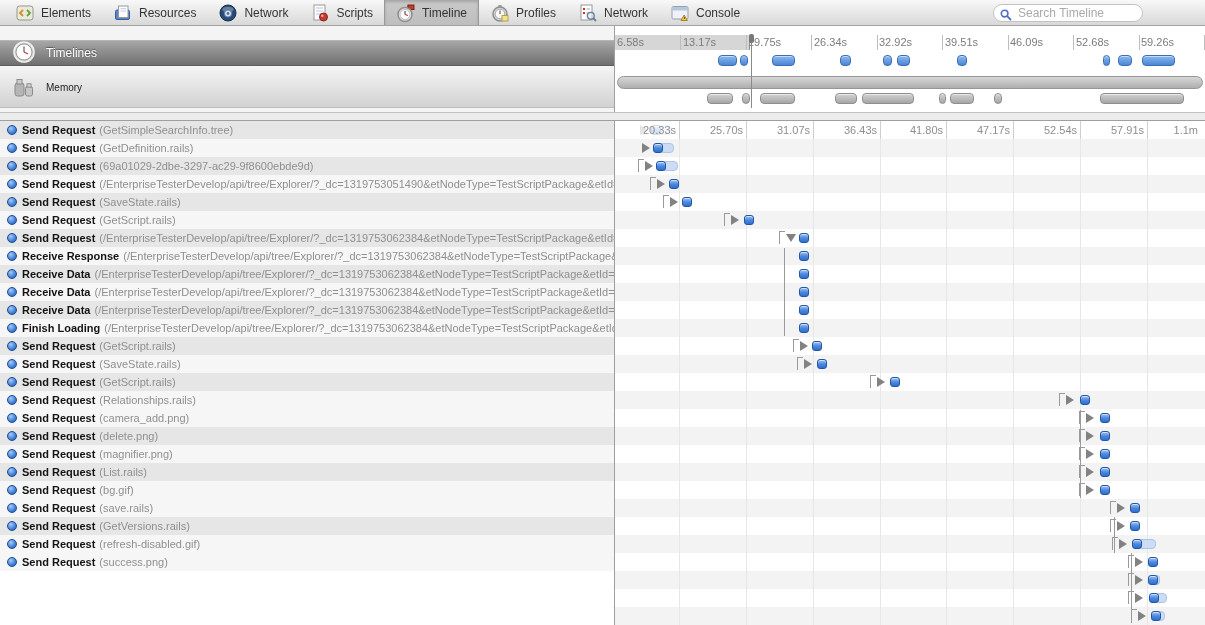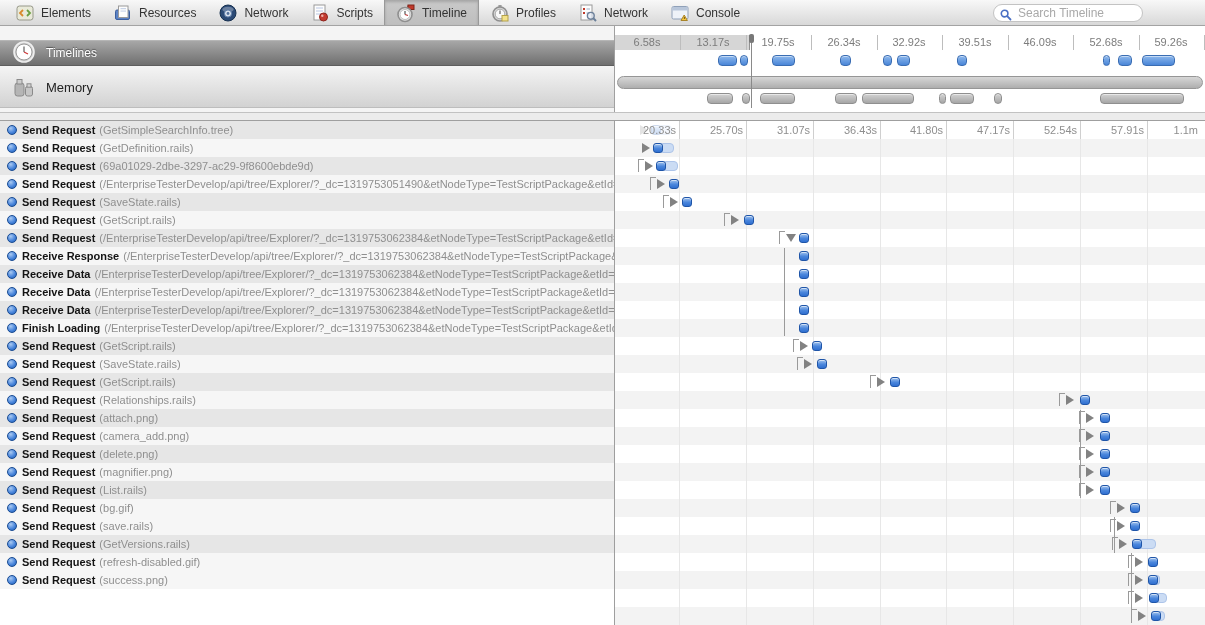--- a/index.html
+++ b/index.html
@@ -26,27 +26,27 @@
 
   
   #overview{position:absolute;left:0;top:26px;width:1205px;height:86px;}
   #ov-sidebar{position:absolute;left:0;top:0;width:615px;height:86px;background:#f4f4f4;
     border-right:1px solid #a0a0a0;}
   #ov-timelines{position:absolute;left:0;top:14px;width:100%;height:26px;
     background:linear-gradient(#a7a7a7,#6f6f6f);border-top:1px solid #b5b5b5;border-bottom:1px solid #5e5e5e;
     color:#fff;font-size:12px;display:flex;align-items:center;text-shadow:0 -1px 1px rgba(0,0,0,.45);}
   #ov-memory{position:absolute;left:0;top:41px;width:100%;height:41px;
     background:linear-gradient(#f4f4f4,#d2d2d2);border-bottom:1px solid #bdbdbd;
-    color:#222;font-size:13px;display:flex;align-items:center;}
+    color:#222;font-size:10px;display:flex;align-items:center;}
   .ov-ic{margin:0 10px 0 12px;display:inline-block;}
   #ov-graph{position:absolute;left:615px;top:0;width:590px;height:86px;background:#fff;}
   #ov-ruler{position:absolute;left:0;top:9px;width:590px;height:15px;background:#fff;}
   #ov-curtain{position:absolute;left:0;top:0;height:15px;background:#d6d6d6;border-right:1px solid #919191;}
   .ov-tick{position:absolute;top:0;width:1px;height:15px;background:#bdbdbd;}
-  .ov-label{position:absolute;top:1px;width:60px;text-align:center;font-size:11px;color:#7c7c7c;}
+  .ov-label{position:absolute;top:1px;width:60px;text-align:left;font-size:11px;color:#7c7c7c;}
   #ov-events{position:absolute;left:0;top:24px;width:590px;height:22px;}
   #ov-scrollbar{position:absolute;left:2px;top:50px;width:586px;height:13px;border-radius:7px;
     background:linear-gradient(#d7d7d7,#aeaeae);border:1px solid #969696;}
   #ov-resources{position:absolute;left:0;top:66px;width:590px;height:14px;}
   .pill{position:absolute;height:11px;border-radius:4px;}
   .pill.blue{top:5px;background:linear-gradient(#8db8ec,#4a86d8);border:1px solid #3a6db3;
     box-shadow:inset 0 1px 0 rgba(255,255,255,.5);}
   .pill.gray{top:1px;background:linear-gradient(#d2d2d2,#a6a6a6);border:1px solid #8f8f8f;
     box-shadow:inset 0 1px 0 rgba(255,255,255,.5);}
   #ov-divider{position:absolute;width:1px;top:9px;height:73px;background:#8a8a8a;}
@@ -286,21 +286,20 @@
       <div class="lrow g"><span class="bullet"></span><span class="rtype">Send Request</span><span class="rdetail">(/EnterpriseTesterDevelop/api/tree/Explorer/?_dc=1319753062384&amp;etNodeType=TestScriptPackage&amp;etId=...</span></div>
       <div class="lrow"><span class="bullet"></span><span class="rtype">Receive Response</span><span class="rdetail">(/EnterpriseTesterDevelop/api/tree/Explorer/?_dc=1319753062384&amp;etNodeType=TestScriptPackage&amp;et...</span></div>
       <div class="lrow g"><span class="bullet"></span><span class="rtype">Receive Data</span><span class="rdetail">(/EnterpriseTesterDevelop/api/tree/Explorer/?_dc=1319753062384&amp;etNodeType=TestScriptPackage&amp;etId=7...</span></div>
       <div class="lrow"><span class="bullet"></span><span class="rtype">Receive Data</span><span class="rdetail">(/EnterpriseTesterDevelop/api/tree/Explorer/?_dc=1319753062384&amp;etNodeType=TestScriptPackage&amp;etId=7...</span></div>
       <div class="lrow g"><span class="bullet"></span><span class="rtype">Receive Data</span><span class="rdetail">(/EnterpriseTesterDevelop/api/tree/Explorer/?_dc=1319753062384&amp;etNodeType=TestScriptPackage&amp;etId=7...</span></div>
       <div class="lrow"><span class="bullet"></span><span class="rtype">Finish Loading</span><span class="rdetail">(/EnterpriseTesterDevelop/api/tree/Explorer/?_dc=1319753062384&amp;etNodeType=TestScriptPackage&amp;etId=...</span></div>
       <div class="lrow g"><span class="bullet"></span><span class="rtype">Send Request</span><span class="rdetail">(GetScript.rails)</span></div>
       <div class="lrow"><span class="bullet"></span><span class="rtype">Send Request</span><span class="rdetail">(SaveState.rails)</span></div>
       <div class="lrow g"><span class="bullet"></span><span class="rtype">Send Request</span><span class="rdetail">(GetScript.rails)</span></div>
       <div class="lrow"><span class="bullet"></span><span class="rtype">Send Request</span><span class="rdetail">(Relationships.rails)</span></div>
-      <div class="lrow g"><span class="bullet"></span><span class="rtype">Send Request</span><span class="rdetail">(attach.png)</span></div>
       <div class="lrow"><span class="bullet"></span><span class="rtype">Send Request</span><span class="rdetail">(camera_add.png)</span></div>
       <div class="lrow g"><span class="bullet"></span><span class="rtype">Send Request</span><span class="rdetail">(delete.png)</span></div>
       <div class="lrow"><span class="bullet"></span><span class="rtype">Send Request</span><span class="rdetail">(magnifier.png)</span></div>
       <div class="lrow g"><span class="bullet"></span><span class="rtype">Send Request</span><span class="rdetail">(List.rails)</span></div>
       <div class="lrow"><span class="bullet"></span><span class="rtype">Send Request</span><span class="rdetail">(bg.gif)</span></div>
       <div class="lrow"><span class="bullet"></span><span class="rtype">Send Request</span><span class="rdetail">(save.rails)</span></div>
       <div class="lrow g"><span class="bullet"></span><span class="rtype">Send Request</span><span class="rdetail">(GetVersions.rails)</span></div>
       <div class="lrow"><span class="bullet"></span><span class="rtype">Send Request</span><span class="rdetail">(refresh-disabled.gif)</span></div>
       <div class="lrow"><span class="bullet"></span><span class="rtype">Send Request</span><span class="rdetail">(success.png)</span></div>
     </div>

